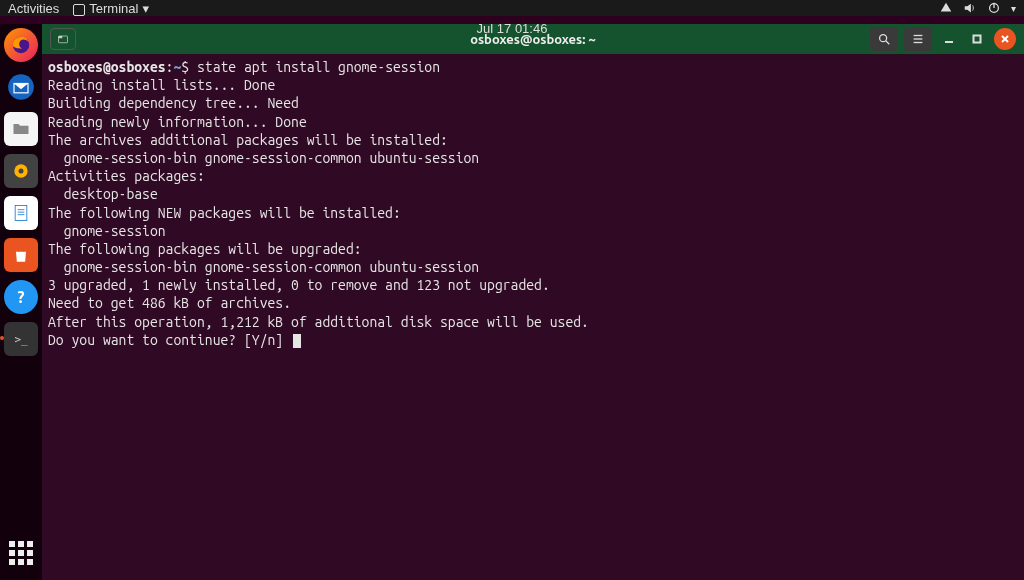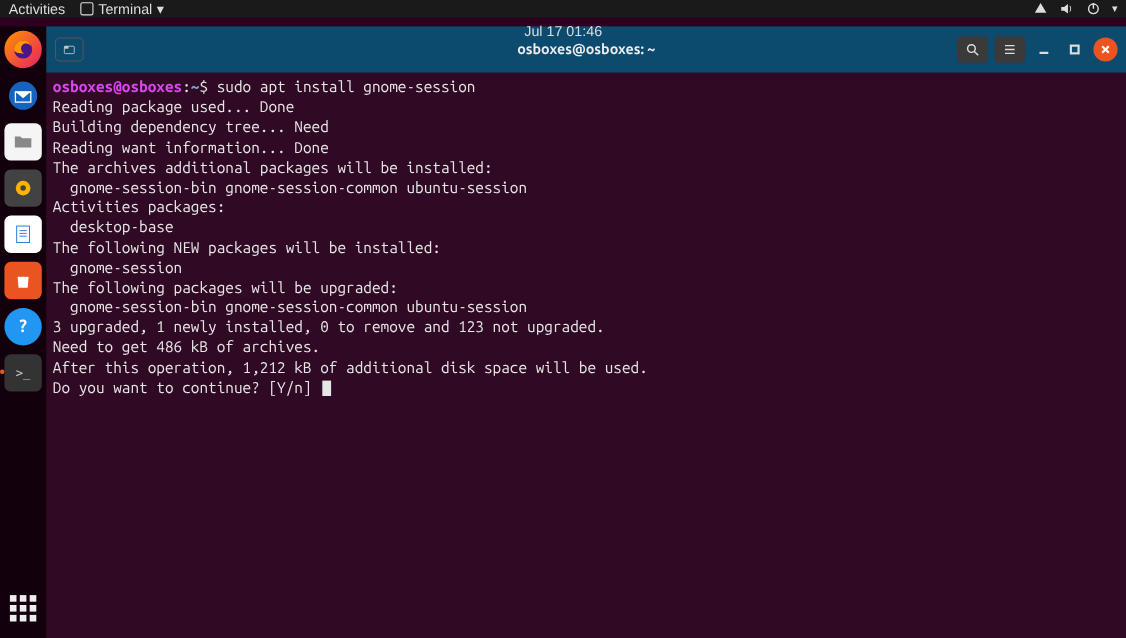--- a/index.html
+++ b/index.html
@@ -1,46 +1,46 @@
 <!DOCTYPE html>
 <html><head>
 <meta charset="utf-8">
 <style>
   html,body{margin:0;padding:0;width:1024px;height:580px;background:#2c001e;font-family:"Ubuntu Mono","DejaVu Sans Mono",monospace;overflow:hidden;color:#fff;}
   *{box-sizing:border-box;}
   
   .topbar{position:absolute;top:0;left:0;right:0;height:16px;background:#1a1a1a;display:flex;align-items:center;color:#ddd;font-family:Liberation Sans, sans-serif;font-size:13px;padding:0 8px;z-index:50;}
   .topbar .activities{margin-right:14px;}
-  .topbar .appmenu{display:flex;align-items:center;gap:4px;}
+  .topbar .appmenu{display:flex;align-items:flex-end;gap:4px;}
   .topbar .appmenu .sq{width:12px;height:12px;border:1px solid #ddd;border-radius:2px;display:inline-block;}
   .topbar .clock{position:absolute;left:50%;transform:translateX(-50%);margin-top:40px;}
   .topbar .tray{margin-left:auto;display:flex;align-items:center;gap:10px;}
   .topbar .tray svg{width:14px;height:14px;fill:#ddd;}
   
   .dock{position:absolute;left:0;top:24px;bottom:0;width:42px;background:rgba(0,0,0,0.55);display:flex;flex-direction:column;align-items:center;padding-top:4px;gap:8px;z-index:40;}
   .dock .app{width:34px;height:34px;border-radius:6px;display:flex;align-items:center;justify-content:center;position:relative;}
   .dock .app.active::before{content:"";position:absolute;left:-4px;top:14px;width:4px;height:4px;background:#e95420;border-radius:50%;}
   .dock .grid{margin-top:auto;margin-bottom:10px;width:34px;height:34px;display:grid;grid-template-columns:repeat(3,6px);grid-template-rows:repeat(3,6px);gap:3px;justify-content:center;align-content:center;}
   .dock .grid span{background:#eee;width:6px;height:6px;}
   
   .window{position:absolute;left:42px;top:24px;right:0;bottom:0;background:#300a24;display:flex;flex-direction:column;}
-  .titlebar{height:42px;background:#0c4a6e;display:flex;align-items:center;padding:0 8px;color:#ddd;font-family:Ubuntu,Arial,sans-serif;font-size:13px;}
+  .titlebar{height:30px;background:#14532d;display:flex;align-items:center;padding:0 8px;color:#ddd;font-family:Ubuntu,Arial,sans-serif;font-size:13px;}
   .titlebar .tab-btn{width:26px;height:22px;border:1px solid #555;border-radius:4px;display:flex;align-items:center;justify-content:center;margin-right:8px;}
   .titlebar .tab-btn svg{width:12px;height:12px;fill:#ccc;}
   .titlebar .title{position:absolute;left:50%;transform:translateX(-50%);font-weight:600;color:#eee;}
   .titlebar .right{margin-left:auto;display:flex;align-items:center;gap:6px;}
   .titlebar .iconbtn{width:28px;height:24px;border-radius:4px;background:#3a3a3a;display:flex;align-items:center;justify-content:center;}
   .titlebar .iconbtn svg{width:14px;height:14px;fill:#ddd;}
   .titlebar .winbtn{width:22px;height:22px;border-radius:50%;display:flex;align-items:center;justify-content:center;font-family:Ubuntu,Arial,sans-serif;}
   .titlebar .winbtn svg{width:10px;height:10px;stroke:#ddd;stroke-width:2;fill:none;}
   .titlebar .winbtn.close{background:#e95420;}
   .titlebar .winbtn.close svg{stroke:#fff;}
   
   .term{flex:1;padding:4px 6px;font-size:14px;line-height:1.3;white-space:pre;color:#e6e6e6;overflow:hidden;}
-  .prompt-user{color:#d946ef;font-weight:600;}
+  .prompt-user{color:#e5e5e5;font-weight:600;}
   .prompt-path{color:#729fcf;font-weight:600;}
   .cursor{display:inline-block;width:8px;height:14px;background:#e6e6e6;vertical-align:text-bottom;margin-left:2px;}
 </style>
 </head>
 <body>
 
 <div class="topbar">
   <span class="activities">Activities</span>
   <span class="appmenu">
     <span class="sq"></span>
@@ -157,24 +157,24 @@
       </div>
       <div class="winbtn close">
         <svg viewBox="0 0 10 10">
             <line x1="2" y1="2" x2="8" y2="8"></line>
             <line x1="8" y1="2" x2="2" y2="8"></line>
           </svg>
       </div>
     </div>
   </div>
 
-  <div class="term"><span class="prompt-user">osboxes@osboxes</span><span>:</span><span class="prompt-path">~</span><span>$ </span><span>sudo apt install gnome-session</span>
-<span>Reading package used... Done</span>
+  <div class="term"><span class="prompt-user">osboxes@osboxes</span><span>:</span><span class="prompt-path">~</span><span>$ </span><span>state apt install gnome-session</span>
+<span>Reading install lists... Done</span>
 <span>Building dependency tree... Need</span>
-<span>Reading want information... Done</span>
+<span>Reading newly information... Done</span>
 <span>The archives additional packages will be installed:</span>
 <span>  gnome-session-bin gnome-session-common ubuntu-session</span>
 <span>Activities packages:</span>
 <span>  desktop-base</span>
 <span>The following NEW packages will be installed:</span>
 <span>  gnome-session</span>
 <span>The following packages will be upgraded:</span>
 <span>  gnome-session-bin gnome-session-common ubuntu-session</span>
 <span>3 upgraded, 1 newly installed, 0 to remove and 123 not upgraded.</span>
 <span>Need to get 486 kB of archives.</span>

